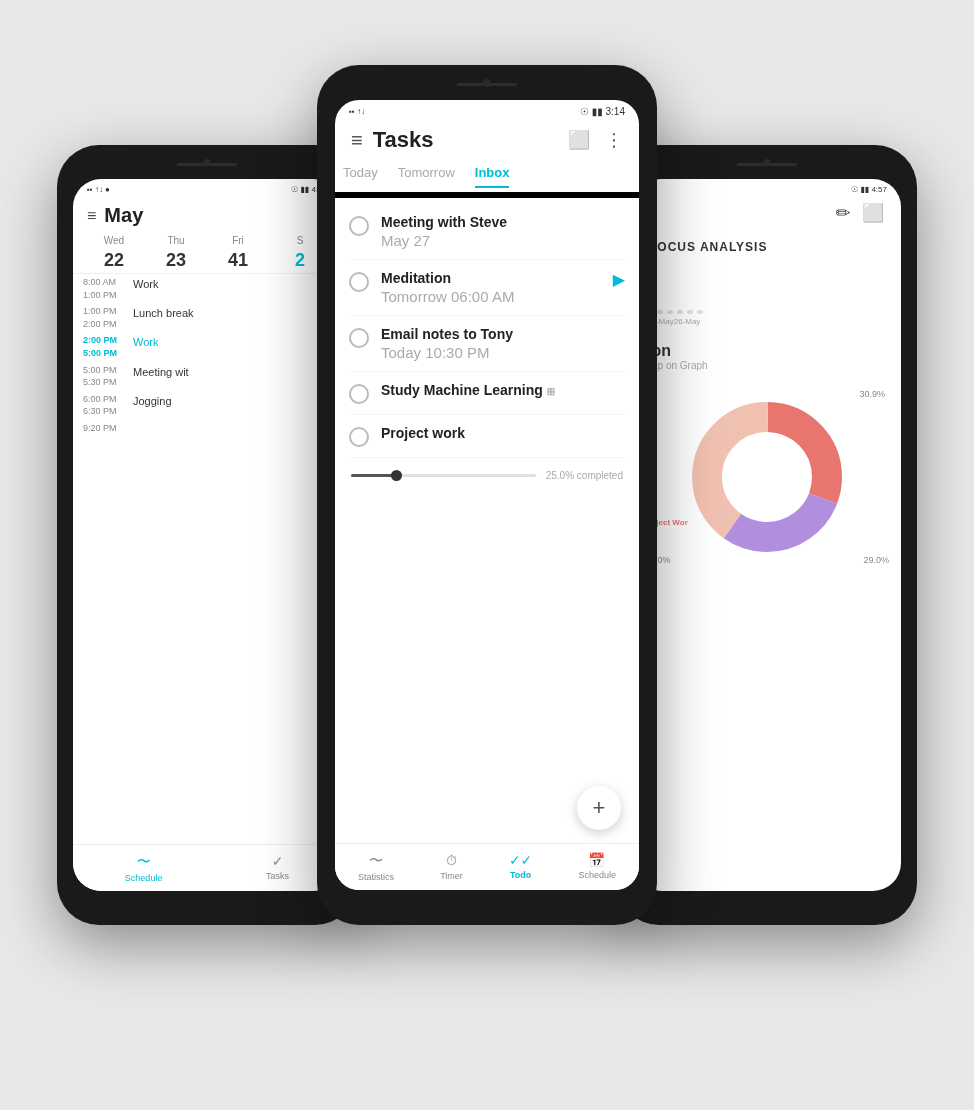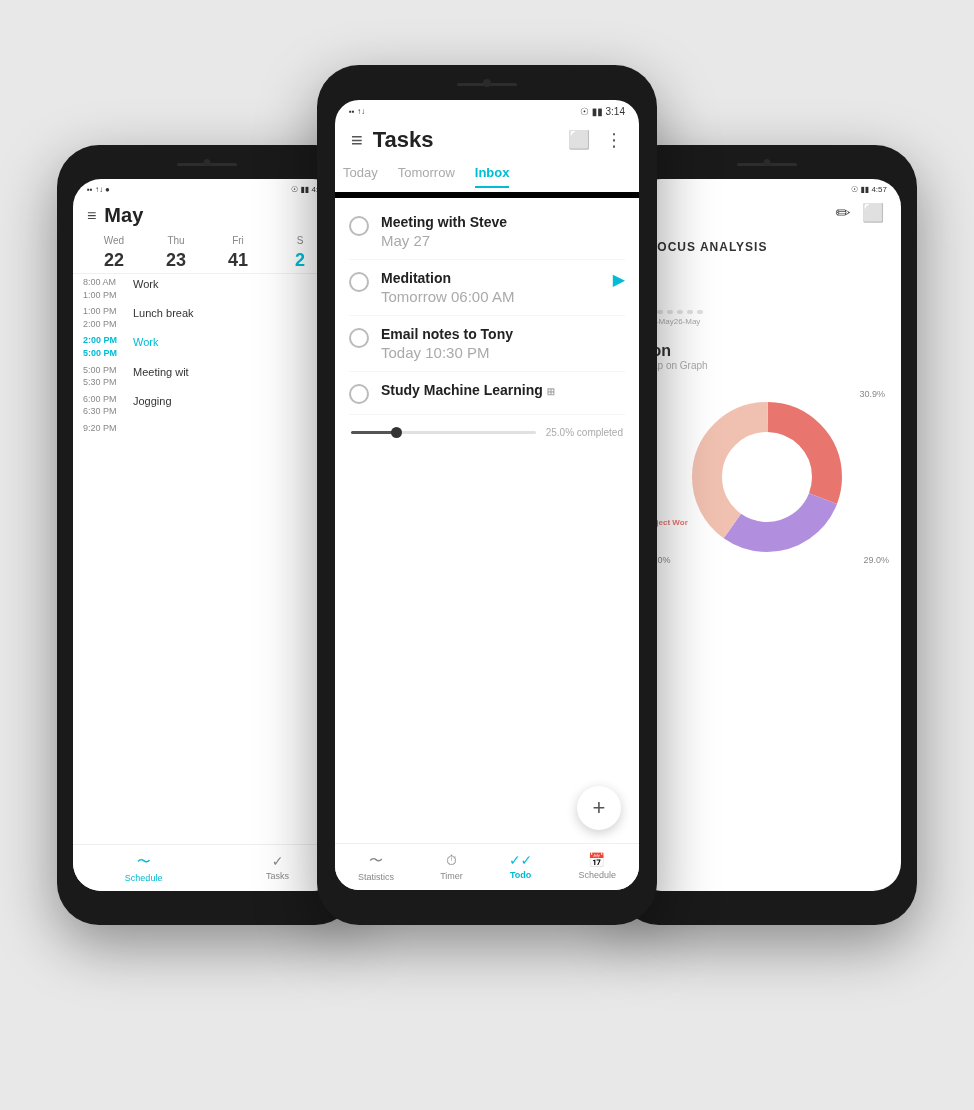--- a/index.html
+++ b/index.html
@@ -596,20 +596,26 @@
           </div>
         </div>
 
         <div class="task-item">
           <div class="task-circle"></div>
           <div class="task-info">
             <div class="task-title">Study Machine Learning <span style="font-size:10px; color:#aaa;">⊞</span></div>
           </div>
         </div>
 
+        <div class="task-item">
+          <div class="task-circle"></div>
+          <div class="task-info">
+            <div class="task-title">Project work</div>
+          </div>
+        </div>
 
       </div>
 
       <div class="progress-section">
         <div class="progress-bar-bg">
           <div class="progress-bar-fill" style="width:25%;">
             <div class="progress-dot"></div>
           </div>
         </div>
         <span class="progress-text">25.0% completed</span>

